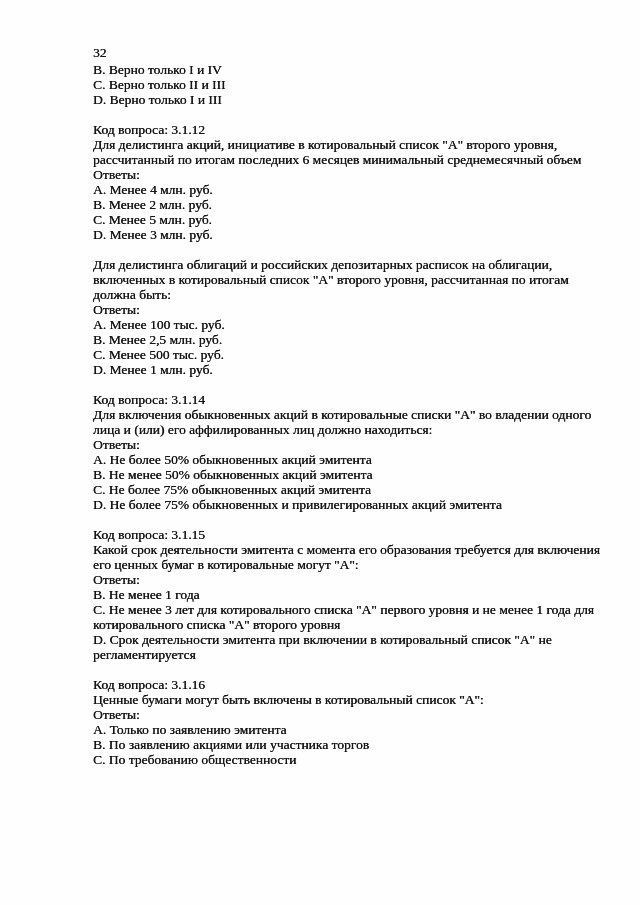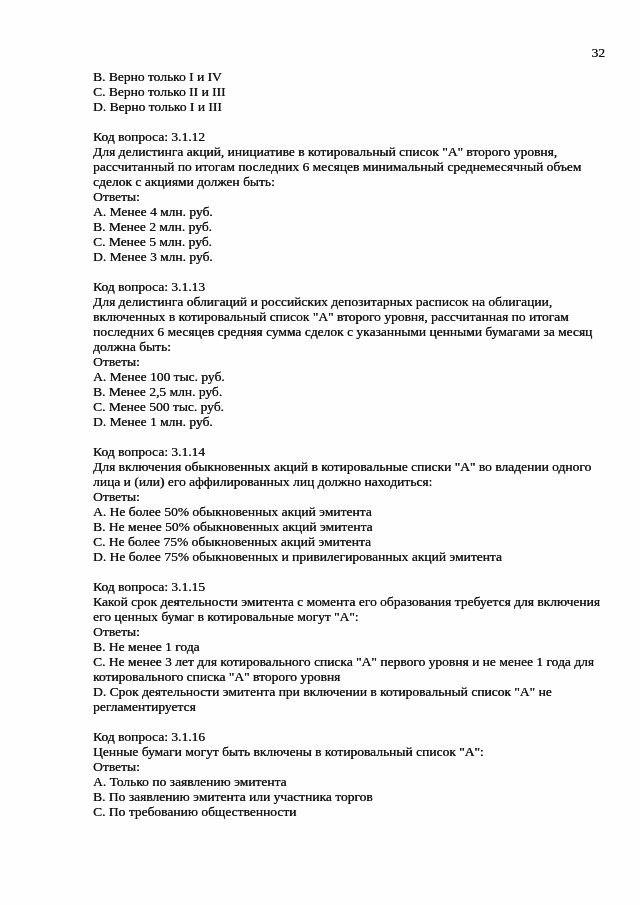--- a/index.html
+++ b/index.html
@@ -20,25 +20,25 @@
     
     text-shadow: 0.3px 0 0 currentColor;
   }
   .column {
     position: absolute;
     left: 93px;
     top: 45px;
     width: 512px;
   }
   .page-number {
-    text-align: right;
+    text-align: left;
     height: 15px;
   }
   .content {
-    margin-top: 9px;
+    margin-top: 2px;
   }
   .block { margin: 0; }
   .block + .block { margin-top: 15px; }
   .line {
     white-space: pre;
     height: 15px;
   }
 </style>
 </head>
 <body>
@@ -49,32 +49,29 @@
     <div class="content">
         <div class="block">
           <div class="line">B. Верно только I и IV</div>
           <div class="line">C. Верно только II и III</div>
           <div class="line">D. Верно только I и III</div>
         </div>
         <div class="block">
           <div class="line">Код вопроса: 3.1.12</div>
           <div class="line">Для делистинга акций, инициативе в котировальный список "А" второго уровня,</div>
           <div class="line">рассчитанный по итогам последних 6 месяцев минимальный среднемесячный объем</div>
-          <div class="line">сделок с акциями должен быть:</div>
           <div class="line">Ответы:</div>
           <div class="line">A. Менее 4 млн. руб.</div>
           <div class="line">B. Менее 2 млн. руб.</div>
           <div class="line">C. Менее 5 млн. руб.</div>
           <div class="line">D. Менее 3 млн. руб.</div>
         </div>
         <div class="block">
-          <div class="line">Код вопроса: 3.1.13</div>
           <div class="line">Для делистинга облигаций и российских депозитарных расписок на облигации,</div>
           <div class="line">включенных в котировальный список "А" второго уровня, рассчитанная по итогам</div>
-          <div class="line">последних 6 месяцев средняя сумма сделок с указанными ценными бумагами за месяц</div>
           <div class="line">должна быть:</div>
           <div class="line">Ответы:</div>
           <div class="line">A. Менее 100 тыс. руб.</div>
           <div class="line">B. Менее 2,5 млн. руб.</div>
           <div class="line">C. Менее 500 тыс. руб.</div>
           <div class="line">D. Менее 1 млн. руб.</div>
         </div>
         <div class="block">
           <div class="line">Код вопроса: 3.1.14</div>
           <div class="line">Для включения обыкновенных акций в котировальные списки "А" во владении одного</div>
@@ -94,18 +91,18 @@
           <div class="line">C. Не менее 3 лет для котировального списка "А" первого уровня и не менее 1 года для</div>
           <div class="line">котировального списка "А" второго уровня</div>
           <div class="line">D. Срок деятельности эмитента при включении в котировальный список "А" не</div>
           <div class="line">регламентируется</div>
         </div>
         <div class="block">
           <div class="line">Код вопроса: 3.1.16</div>
           <div class="line">Ценные бумаги могут быть включены в котировальный список "А":</div>
           <div class="line">Ответы:</div>
           <div class="line">A. Только по заявлению эмитента</div>
-          <div class="line">B. По заявлению эмитента или участника торгов</div>
+          <div class="line">B. По заявлению акциями или участника торгов</div>
           <div class="line">C. По требованию общественности</div>
         </div>
       </div>
   </div>
 </div>
 
 </body></html>

